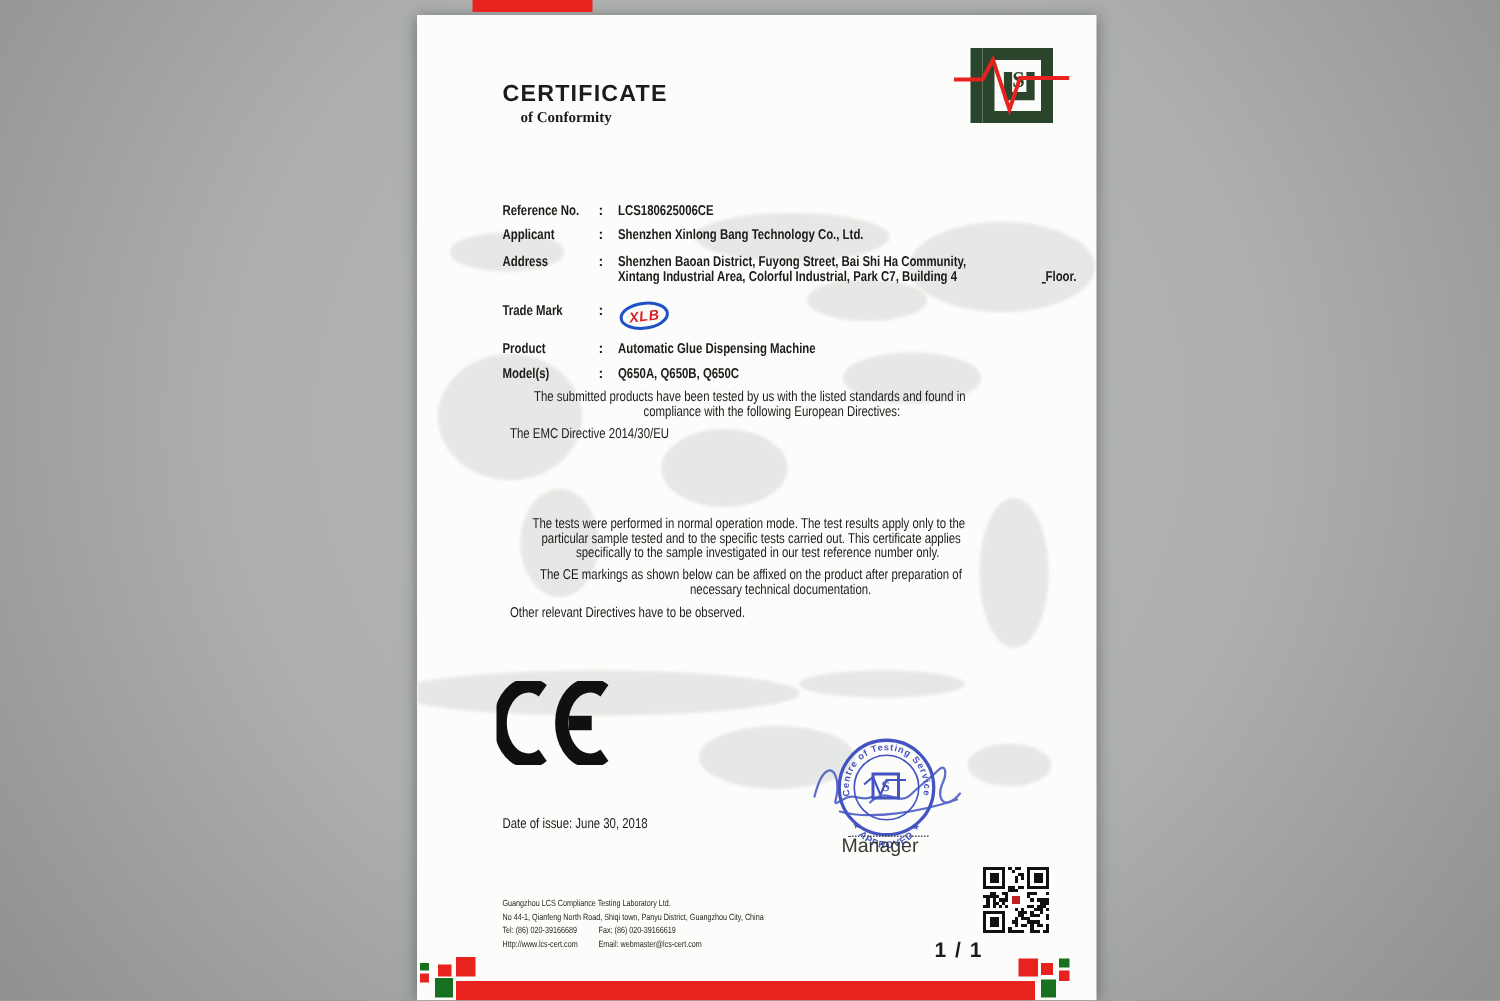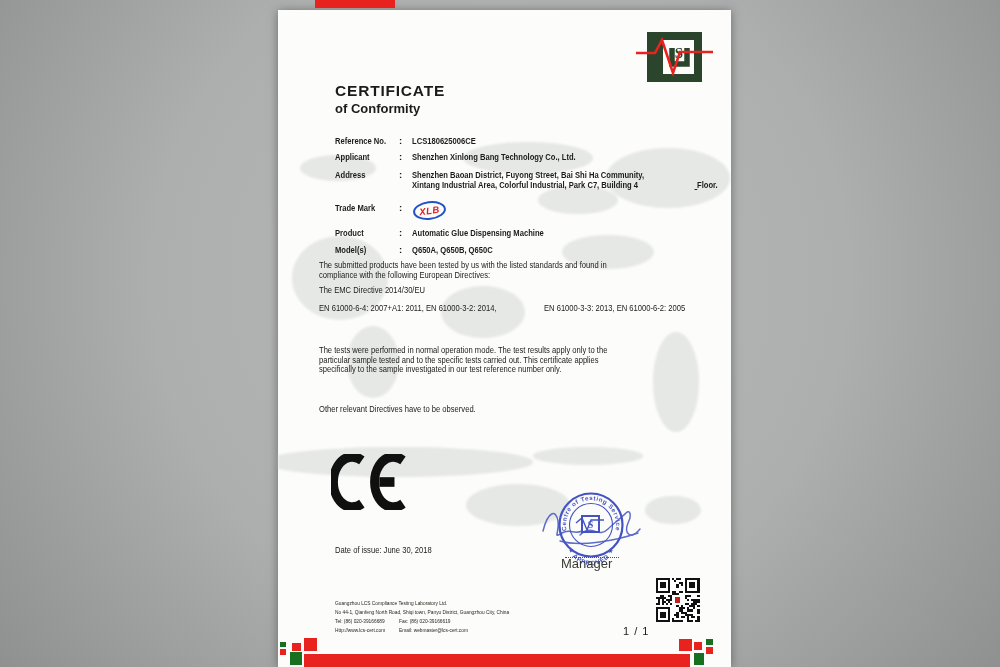--- a/index.html
+++ b/index.html
@@ -3,41 +3,41 @@
 <meta charset="utf-8">
 <style>
   html,body{margin:0;padding:0;background:#9ea1a0;}
   .stage{position:relative;width:1000px;height:667px;overflow:hidden;
     background:radial-gradient(circle at 50% 42%, #b8bab9 0%, #acafae 55%, #8e9190 100%);
     font-family:"Liberation Sans","DejaVu Sans",sans-serif;color:#1b1b19;}
   .page{position:absolute;left:278px;top:10px;width:453px;height:657px;background:#fcfcfa;
     box-shadow:0 1px 9px rgba(50,52,51,.55);}
   .cx{display:inline-block;transform:scaleX(.8);transform-origin:0 0;white-space:nowrap;}
   .wmark{position:absolute;left:0;top:0;filter:blur(1.2px);}
-  .title{position:absolute;left:57px;top:73px;z-index:2;}
+  .title{position:absolute;left:57px;top:45px;z-index:2;}
   .title h1{margin:0;font-size:15.5px;line-height:1;font-weight:700;letter-spacing:.8px;}
-  .title h2{margin:3px 0 0;font-size:13px;line-height:1;font-weight:700;}
+  .title h2{margin:3px 12px 0;font-size:10px;line-height:1;font-weight:700;font-family:Liberation Serif, serif;}
   .row{position:absolute;left:57px;width:392px;font-size:9.5px;line-height:10px;font-weight:700;z-index:2;}
   .row .lbl{position:absolute;left:0;top:0;}
   .row .col{position:absolute;left:64px;top:0;}
   .row .val{position:absolute;left:77px;top:0;}
   .vlines{position:absolute;left:77px;top:0;text-decoration:underline;}
   .vlines div{line-height:9.7px;}
-  .par{position:absolute;left:41px;font-size:9.5px;line-height:9.7px;z-index:2;}
+  .par{position:absolute;left:62px;font-size:9.5px;line-height:9.7px;z-index:2;text-align:center;}
   .par.b{font-weight:400;}
   .datefld{position:absolute;left:57px;top:534px;font-size:9.5px;font-weight:400;z-index:2;}
   .cemark{position:absolute;left:53px;top:444px;z-index:2;}
   .stamp{position:absolute;left:262px;top:479px;z-index:3;}
   .dotline{position:absolute;left:287px;top:541px;width:54px;height:6px;border-bottom:1px dotted #4c4c54;z-index:3;}
   .manager{position:absolute;left:283px;top:546px;width:62px;text-align:left;font-size:13px;color:#3a3a35;z-index:4;}
   .footer{position:absolute;left:57px;top:589px;font-size:6px;line-height:9px;color:#26261f;z-index:2;}
   .frow{position:relative;height:9px;}
   .frow .c2{position:absolute;left:64px;top:0;}
   .frow .c1{position:absolute;left:0;top:0;}
-  .pagenum{position:absolute;left:345px;top:615px;font-size:11px;font-weight:400;letter-spacing:1px;z-index:2;}
+  .pagenum{position:absolute;left:345px;top:615px;font-size:14px;font-weight:700;letter-spacing:1px;z-index:2;}
   .qr{position:absolute;left:377px;top:568px;width:45px;height:44px;z-index:2;}
   .mark{position:absolute;z-index:5;}
   .red{background:#e8231f;}
   .green{background:#17701f;}
   .lcslogo{position:absolute;left:358px;top:21px;z-index:2;}
   .xlb{position:absolute;left:77px;top:-3px;}
 </style>
 </head>
 <body>
 
@@ -126,31 +126,31 @@
 
     <div class="par" style="top:250px">
       <div class="cx">The submitted products have been tested by us with the listed standards and found in</div>
       <div class="cx">compliance with the following European Directives:</div>
     </div>
 
     <div class="par b" style="top:275px">
       <div class="cx">The EMC Directive 2014/30/EU</div>
     </div>
 
-    <div class="par b" style="top:293px">
-      <div class="cx">EN 61000-6-4: 2007+A1: 2011, EN 61000-3-2: 2014,</div>
-      <div class="cx">EN 61000-3-3: 2013, EN 61000-6-2: 2005</div>
-    </div>
 
     <div class="par" style="top:335px">
       <div class="cx">The tests were performed in normal operation mode. The test results apply only to the</div>
       <div class="cx">particular sample tested and to the specific tests carried out. This certificate applies</div>
       <div class="cx">specifically to the sample investigated in our test reference number only.</div>
     </div>
 
+    <div class="par" style="top:369px">
+      <div class="cx">The CE markings as shown below can be affixed on the product after preparation of</div>
+      <div class="cx">necessary technical documentation.</div>
+    </div>
 
     <div class="par" style="top:394px">
       <div class="cx">Other relevant Directives have to be observed.</div>
     </div>
 
     <svg class="cemark" width="76" height="56" viewBox="0 0 85 58" preserveAspectRatio="none">
       <path d="M 43.5 6.7 A 21 26 0 1 0 43.5 51.3" transform="translate(-9,0)" fill="none" stroke="#101010" stroke-width="10"></path>
       <path d="M 80.5 6.7 A 21 26 0 1 0 80.5 51.3" fill="none" stroke="#101010" stroke-width="10"></path>
       <line x1="54" y1="29" x2="71" y2="29" stroke="#101010" stroke-width="10"></line>
     </svg>

